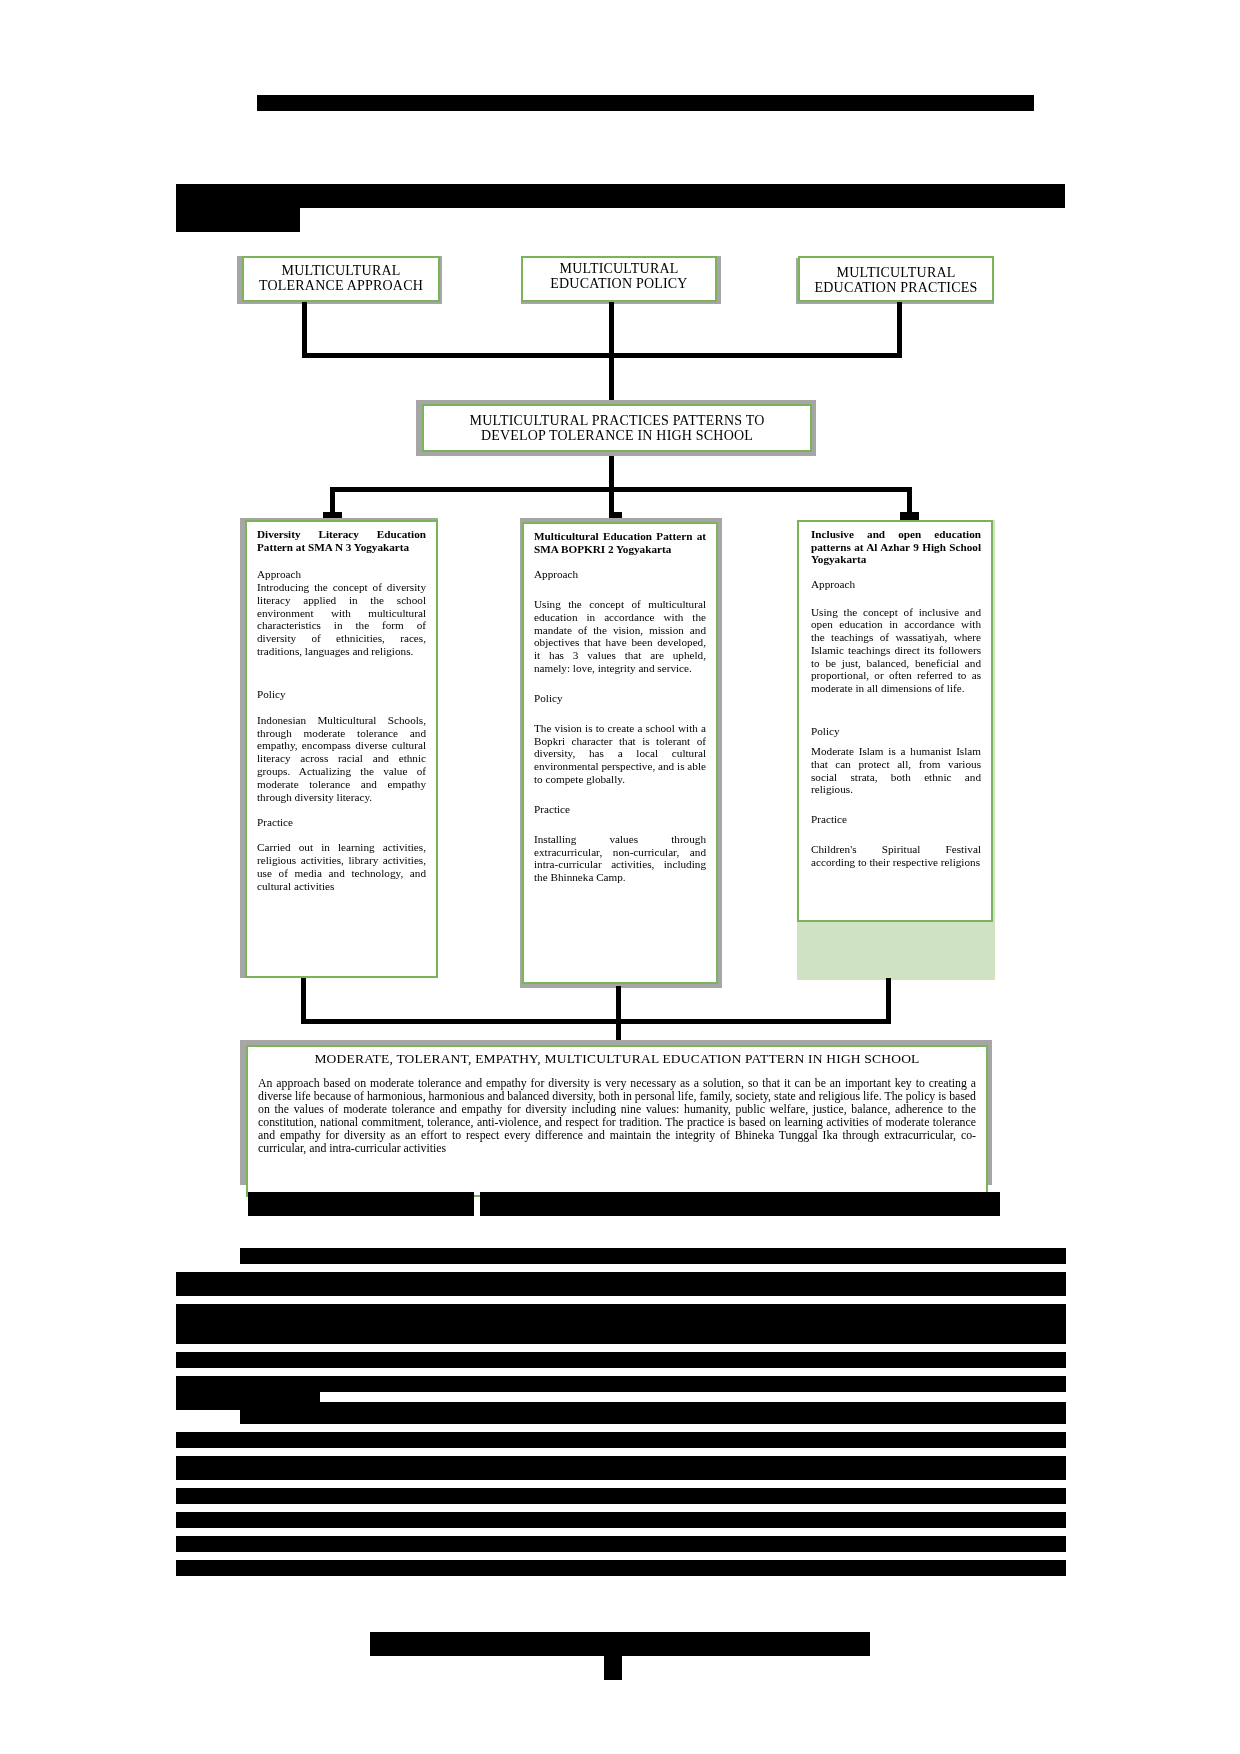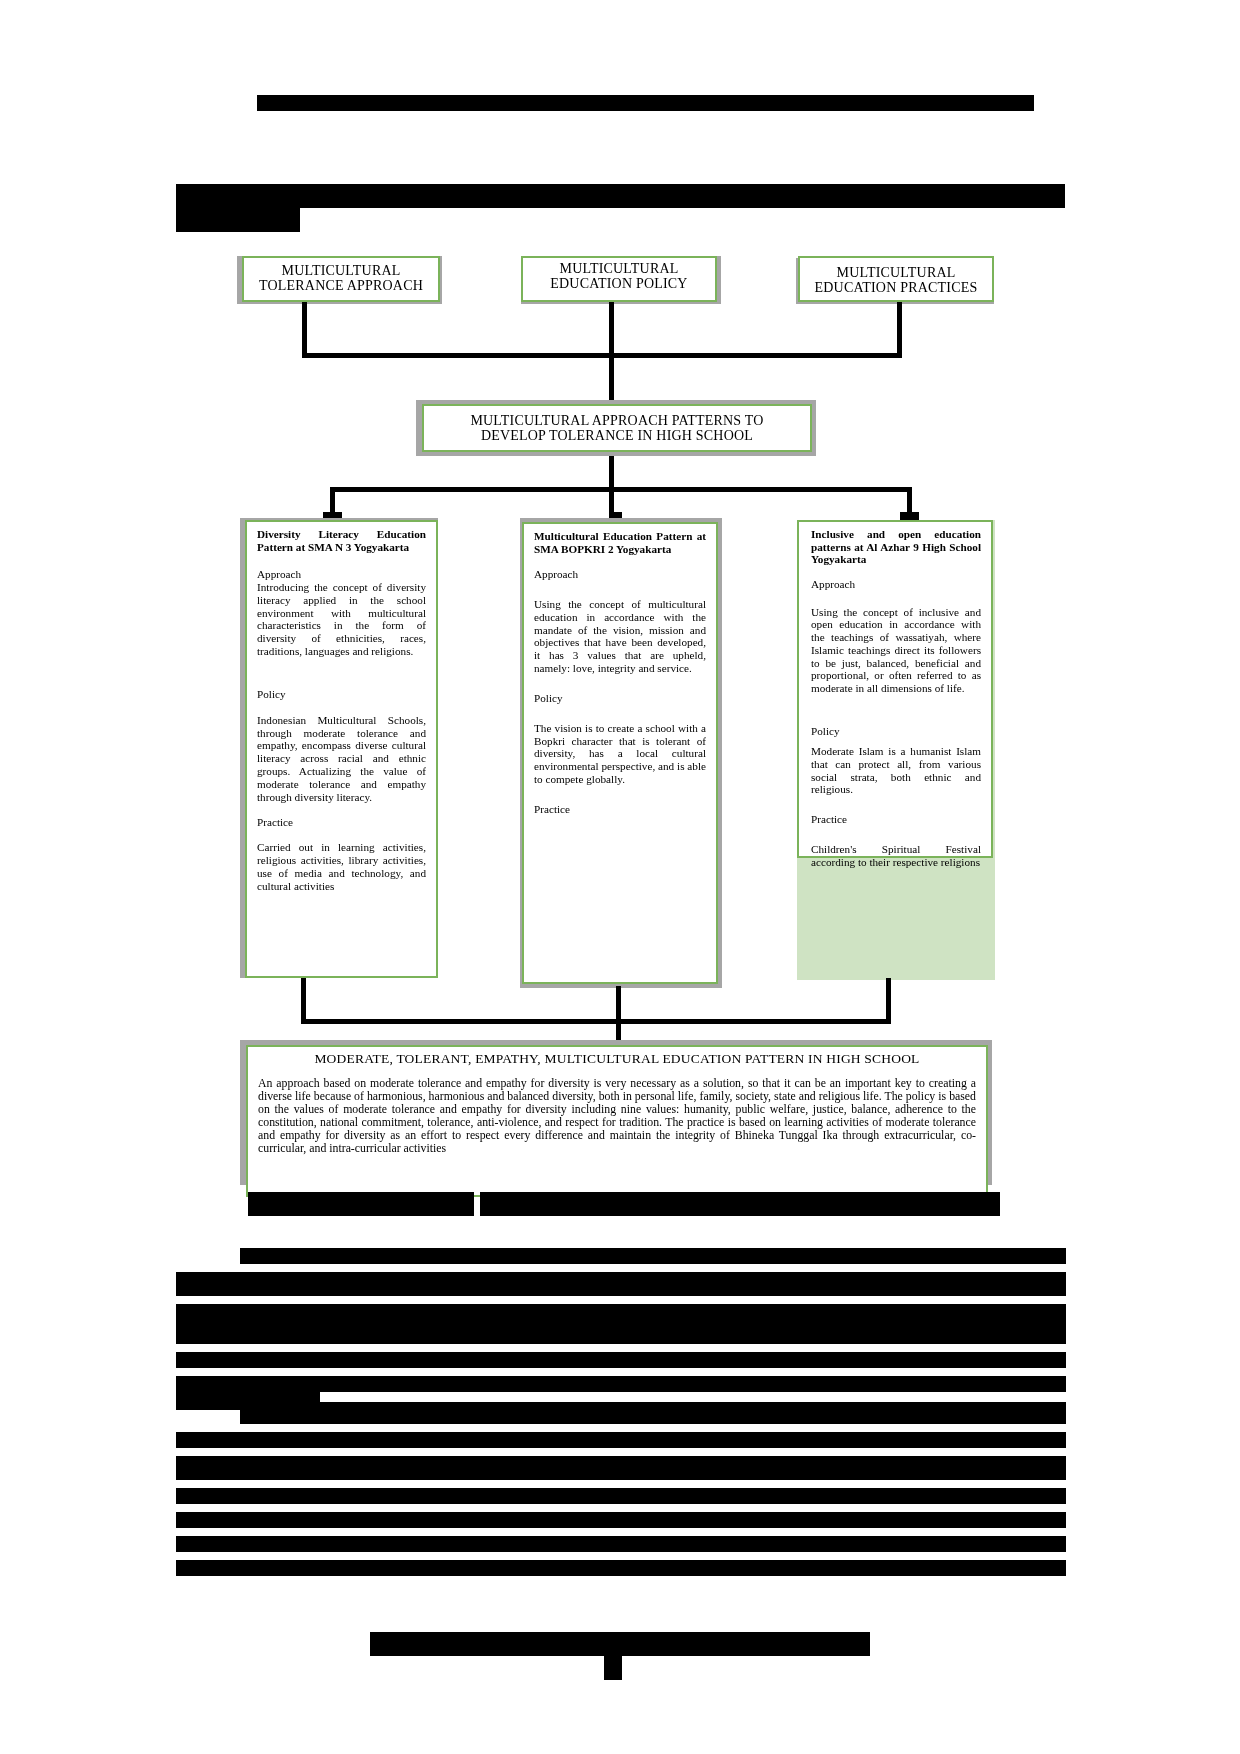--- a/index.html
+++ b/index.html
@@ -74,21 +74,21 @@
 <div class="line" style="left:484px;top:302px;width:0;height:0;"></div>
 <div class="line" style="left:484px;top:302px;width:0;height:0;"></div>
 <div class="line" style="left:484px;top:302px;width:0;height:0;"></div>
 <div class="line" style="left:897px;top:302px;width:5px;height:56px;"></div>
 <div class="line" style="left:484px;top:302px;width:0;height:0;"></div>
 <div class="line" style="left:609px;top:302px;width:5px;height:98px;"></div>
 <div class="line" style="left:302px;top:353px;width:600px;height:5px;"></div>
 
 <div class="shadow" style="left:416px;top:400px;width:400px;height:56px;"></div>
 <div class="box" style="left:422px;top:404px;width:390px;height:48px;padding-top:7px;">
-  <div class="top-box-text">MULTICULTURAL APPROACH PATTERNS TO</div>
+  <div class="top-box-text">MULTICULTURAL PRACTICES PATTERNS TO</div>
   <div class="top-box-text">DEVELOP TOLERANCE IN HIGH SCHOOL</div>
 </div>
 
 <div class="line" style="left:609px;top:456px;width:5px;height:65px;"></div>
 <div class="line" style="left:330px;top:487px;width:582px;height:5px;"></div>
 <div class="line" style="left:330px;top:487px;width:5px;height:28px;"></div>
 <div class="arrow" style="left:323px;top:512px;width:19px;height:8px;"></div>
 <div class="arrow" style="left:611px;top:512px;width:11px;height:8px;"></div>
 <div class="line" style="left:907px;top:487px;width:5px;height:28px;"></div>
 <div class="arrow" style="left:900px;top:512px;width:19px;height:8px;"></div>
@@ -105,24 +105,25 @@
 </div>
 
 <div class="shadow" style="left:520px;top:518px;width:202px;height:470px;"></div>
 <div class="box" style="left:522px;top:522px;width:196px;height:462px;padding:6px 10px 0 10px;">
   <div class="col-title">Multicultural Education Pattern at SMA BOPKRI 2 Yogyakarta</div>
   <div class="col-head" style="margin-top:13px;">Approach</div>
   <div class="col-text" style="margin-top:17px;">Using the concept of multicultural education in accordance with the mandate of the vision, mission and objectives that have been developed, it has 3 values that are upheld, namely: love, integrity and service.</div>
   <div class="col-head" style="margin-top:17px;">Policy</div>
   <div class="col-text" style="margin-top:17px;">The vision is to create a school with a Bopkri character that is tolerant of diversity, has a local cultural environmental perspective, and is able to compete globally.</div>
   <div class="col-head" style="margin-top:17px;">Practice</div>
+  <div class="col-text" style="margin-top:17px;">Installing values through extracurricular, non-curricular, and intra-curricular activities, including the Bhinneka Camp.</div>
 </div>
 
 <div class="shadow" style="left:797px;top:520px;width:198px;height:460px;background:#cfe3c3;"></div>
-<div class="box" style="left:797px;top:520px;width:196px;height:338px;padding:6px 10px 11px 12px;">
+<div class="box" style="left:797px;top:520px;width:196px;height:402px;padding:6px 10px 11px 12px;">
   <div class="col-title">Inclusive and open education patterns at Al Azhar 9 High School Yogyakarta</div>
   <div class="col-head" style="margin-top:12px;">Approach</div>
   <div class="col-text" style="margin-top:15px;">Using the concept of inclusive and open education in accordance with the teachings of wassatiyah, where Islamic teachings direct its followers to be just, balanced, beneficial and proportional, or often referred to as moderate in all dimensions of life.</div>
   <div class="col-head" style="margin-top:30px;">Policy</div>
   <div class="col-text" style="margin-top:7px;">Moderate Islam is a humanist Islam that can protect all, from various social strata, both ethnic and religious.</div>
   <div class="col-head" style="margin-top:17px;">Practice</div>
   <div class="col-text" style="margin-top:17px;">Children's Spiritual Festival according to their respective religions</div>
 </div>
 
 <div class="line" style="left:301px;top:978px;width:5px;height:46px;"></div>

